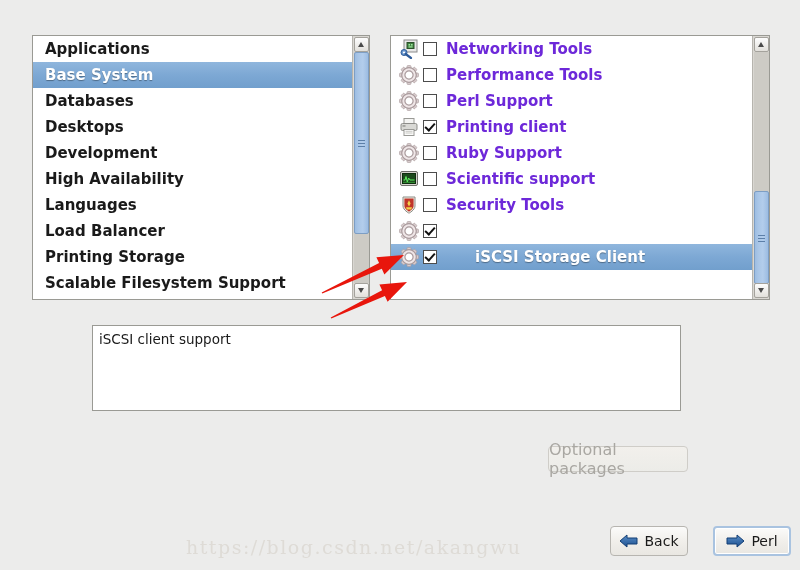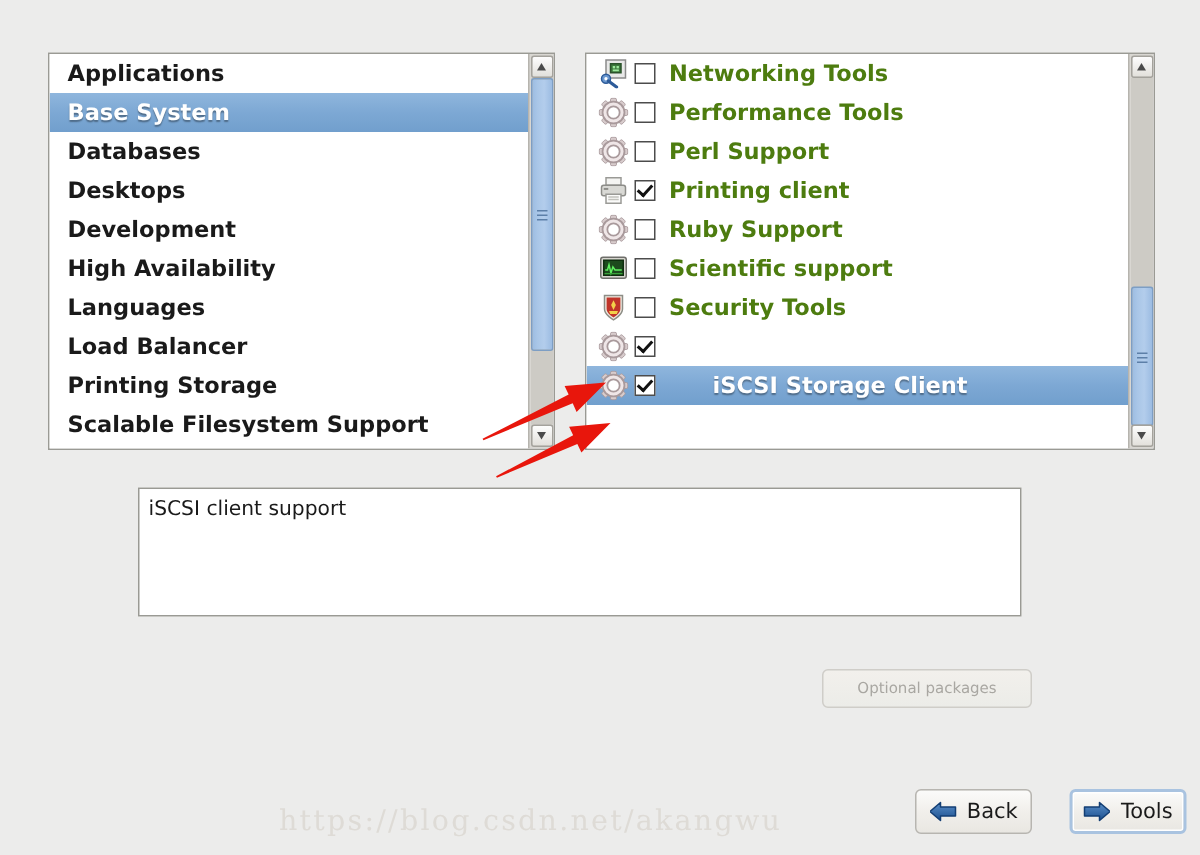--- a/index.html
+++ b/index.html
@@ -89,21 +89,21 @@
     position: absolute;
     left: 3px; top: 0px;
     width: 4px; height: 8px;
     border: solid #111;
     border-width: 0 2px 2px 0;
     transform: rotate(42deg);
   }
   .pkg-label {
     font-size: 15px;
     font-weight: bold;
-    color: #4d7c0f;
+    color: #6d28d9;
   }
 
   
   .vscroll {
     position: absolute;
     top: 0; right: 0; bottom: 0;
     width: 17px;
     background: #d9d7d2;
     border-left: 1px solid #b6b4ae;
     box-sizing: border-box;
@@ -181,21 +181,21 @@
     align-items: center;
     justify-content: center;
     gap: 7px;
   }
   #optional-packages-button {
     left: 548px; top: 446px;
     width: 140px; height: 26px;
     color: #a9a7a2;
     border-color: #cfcdc8;
     background: linear-gradient(to bottom, #f2f0ec, #ecece8);
-    font-size: 10px;
+    font-size: 16px;
   }
   #back-button {
     left: 610px; top: 526px;
     width: 78px; height: 30px;
   }
   #next-button {
     left: 713px; top: 526px;
     width: 78px; height: 30px;
     border: 2px solid #a9c3e0;
     box-shadow: inset 0 0 0 1px #ffffff;
@@ -432,21 +432,21 @@
     <svg viewBox="0 0 18 14" width="18" height="14">
       <defs>
           <linearGradient id="gr" x1="0" y1="0" x2="0" y2="1">
         <stop offset="0" stop-color="#5a8fc8"></stop>
             <stop offset="1" stop-color="#1c4f8f"></stop>
       </linearGradient>
         </defs>
       <path d="M18 7 L11 1 L11 4 L1 4 L1 10 L11 10 L11 13 Z" fill="url(#gr)" stroke="#133e74" stroke-width="1" stroke-linejoin="round"></path>
     </svg>
   </span>
-  <span>Tools</span>
+  <span>Perl</span>
 </div>
 
 <div id="watermark">https://blog.csdn.net/akangwu</div>
 
 <svg id="annotation-layer" viewBox="0 0 800 570">
     <g>
       <polygon points="322.3,293.5 381.8,268.8 384.4,274.6 404.0,255.0 376.4,257.3 379.1,263.0 321.7,292.5" fill="#e8160c"></polygon>
     </g>
     <g>
       <polygon points="331.3,318.5 384.9,296.0 387.6,301.7 407.0,282.0 379.4,284.5 382.1,290.2 330.7,317.5" fill="#e8160c"></polygon>

